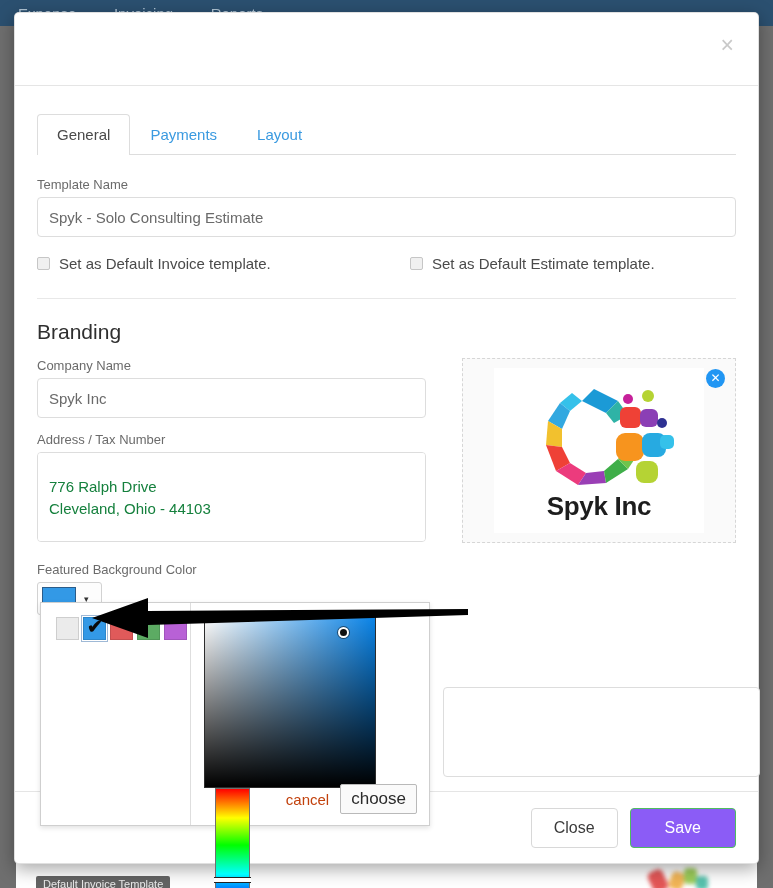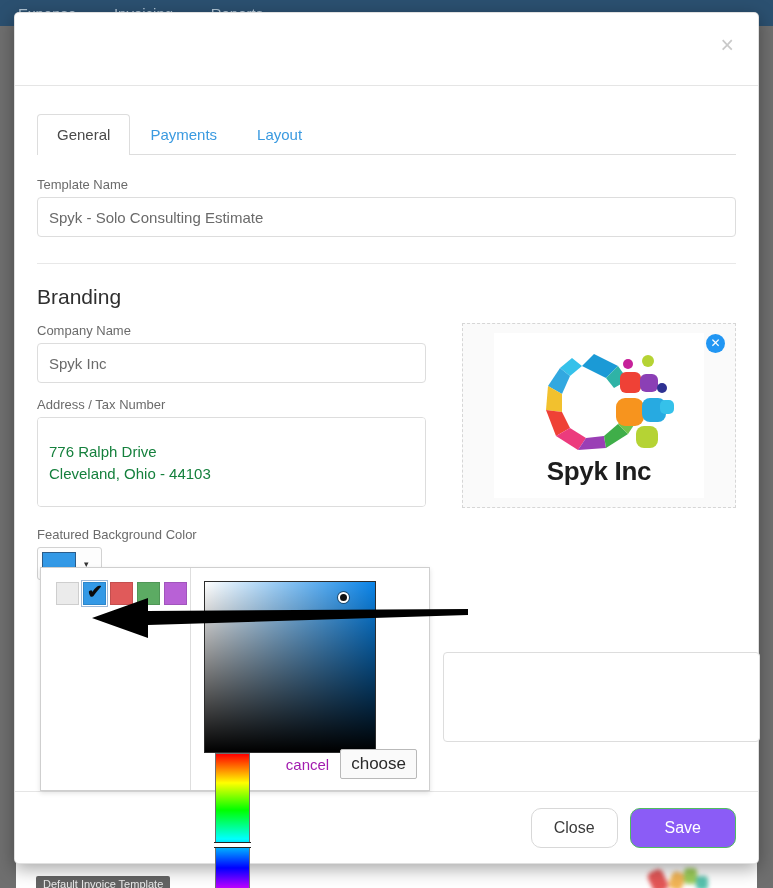--- a/index.html
+++ b/index.html
@@ -335,21 +335,21 @@
     background: #ffffff;
     border-top: 1px solid #222;
     border-bottom: 1px solid #222;
   }
   #picker-actions {
     position: absolute;
     right: 12px; bottom: 11px;
     display: flex; align-items: center; gap: 11px;
   }
   #cancel-link {
-    color: #a21caf;
+    color: #c2410c;
     font-size: 15px;
     text-decoration: none;
     cursor: pointer;
   }
   #choose-button {
     background: #fafafa;
     border: 1px solid #b9b9b9;
     border-radius: 2px;
     padding: 4px 10px;
     font-size: 17px;
@@ -382,21 +382,21 @@
     height: 72px;
     border-top: 1px solid #e5e5e5;
     display: flex; align-items: center; justify-content: flex-end;
     padding-right: 22px;
     gap: 12px;
     background: #fff;
     border-radius: 0 0 5px 5px;
   }
   .btn {
     font-size: 16px;
-    border-radius: 10px;
+    border-radius: 4px;
     padding: 10px 22px;
     cursor: pointer;
     font-family: "Liberation Sans", sans-serif;
   }
   #close-button {
     background: #ffffff;
     border: 1px solid #d8d8d8;
     color: #3b3b3b;
   }
   #save-button {
@@ -458,20 +458,30 @@
       <div class="tab active">General</div>
       <div class="tab">Payments</div>
       <div class="tab">Layout</div>
     </div>
 
     <div id="template-name-wrap">
       <label class="field-label">Template Name</label>
       <input class="text-input" id="template-name-input" type="text" value="Spyk - Solo Consulting Estimate" style="">
     </div>
 
+    <div id="checkbox-row">
+      <div class="check-group">
+        <span class="cb"></span>
+        <span>Set as Default Invoice template.</span>
+      </div>
+      <div class="check-group">
+        <span class="cb"></span>
+        <span>Set as Default Estimate template.</span>
+      </div>
+    </div>
 
     <hr id="divider">
 
     <h2 id="branding-title">Branding</h2>
 
     <div id="branding-grid">
 
       <div id="branding-left">
         <label class="field-label">Company Name</label>
         <input class="text-input" id="company-name-input" type="text" value="Spyk Inc" style="">

